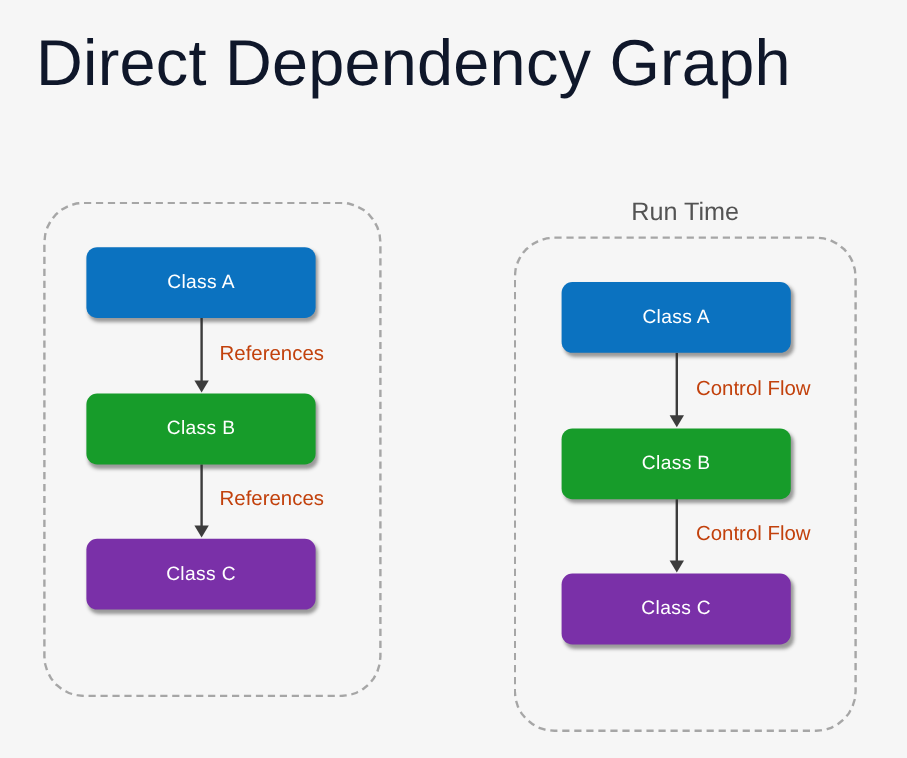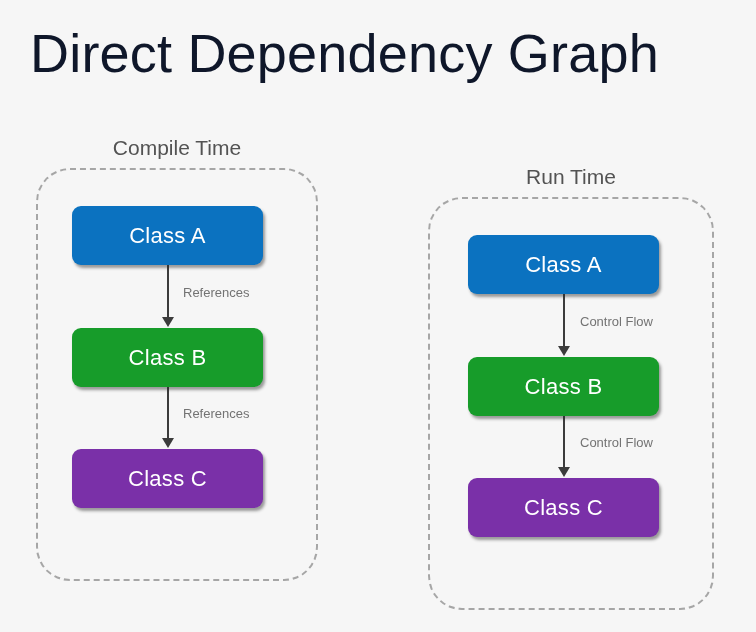--- a/index.html
+++ b/index.html
@@ -50,53 +50,52 @@
     background: transparent;
   }
   .node {
     position: absolute;
     border-radius: 9px;
     box-sizing: border-box;
     display: flex;
     align-items: center;
     justify-content: center;
     color: #ffffff;
-    font-size: 22px;
+    font-size: 16px;
     font-weight: 400;
     letter-spacing: 0.3px;
     box-shadow: 2px 3px 3px rgba(40,40,40,0.45);
   }
   .edge-line {
     position: absolute;
     width: 2px;
     background: #3c3c3c;
   }
   .edge-head {
     position: absolute;
     width: 0;
     height: 0;
     border-left: 6px solid transparent;
     border-right: 6px solid transparent;
     border-top: 10px solid #3c3c3c;
   }
   .edge-label {
     position: absolute;
-    font-size: 13px;
-    color: #737373;
+    font-size: 17px;
+    color: #c2410c;
     white-space: nowrap;
   }
 </style>
 </head>
 <body style="background: rgb(246, 246, 246);">
 
 <div id="diagram">
   <div class="page-title">Direct Dependency Graph</div>
   <div id="groups-host">
       <div class="group" style="left: 0px; top: 0px; width: 100%; height: 100%;">
-        <div class="group-title" style="left: 36px; top: 136px; width: 282px;">Compile Time</div>
         <div class="group-frame" style="left: 36px; top: 168px; width: 282px; height: 413px;"></div>
         <div class="edge-line" style="left: 167px; top: 265px; height: 53px;"></div>
         <div class="edge-head" style="left: 162px; top: 317px;"></div>
         <div class="edge-label" style="left: 183px; top: 285px;">References</div>
         <div class="edge-line" style="left: 167px; top: 387px; height: 52px;"></div>
         <div class="edge-head" style="left: 162px; top: 438px;"></div>
         <div class="edge-label" style="left: 183px; top: 406px;">References</div>
         <div class="node" style="left: 72px; top: 206px; width: 191px; height: 59px; background: rgb(11, 114, 192);">Class A</div>
         <div class="node" style="left: 72px; top: 328px; width: 191px; height: 59px; background: rgb(23, 156, 42);">Class B</div>
         <div class="node" style="left: 72px; top: 449px; width: 191px; height: 59px; background: rgb(122, 48, 168);">Class C</div>

